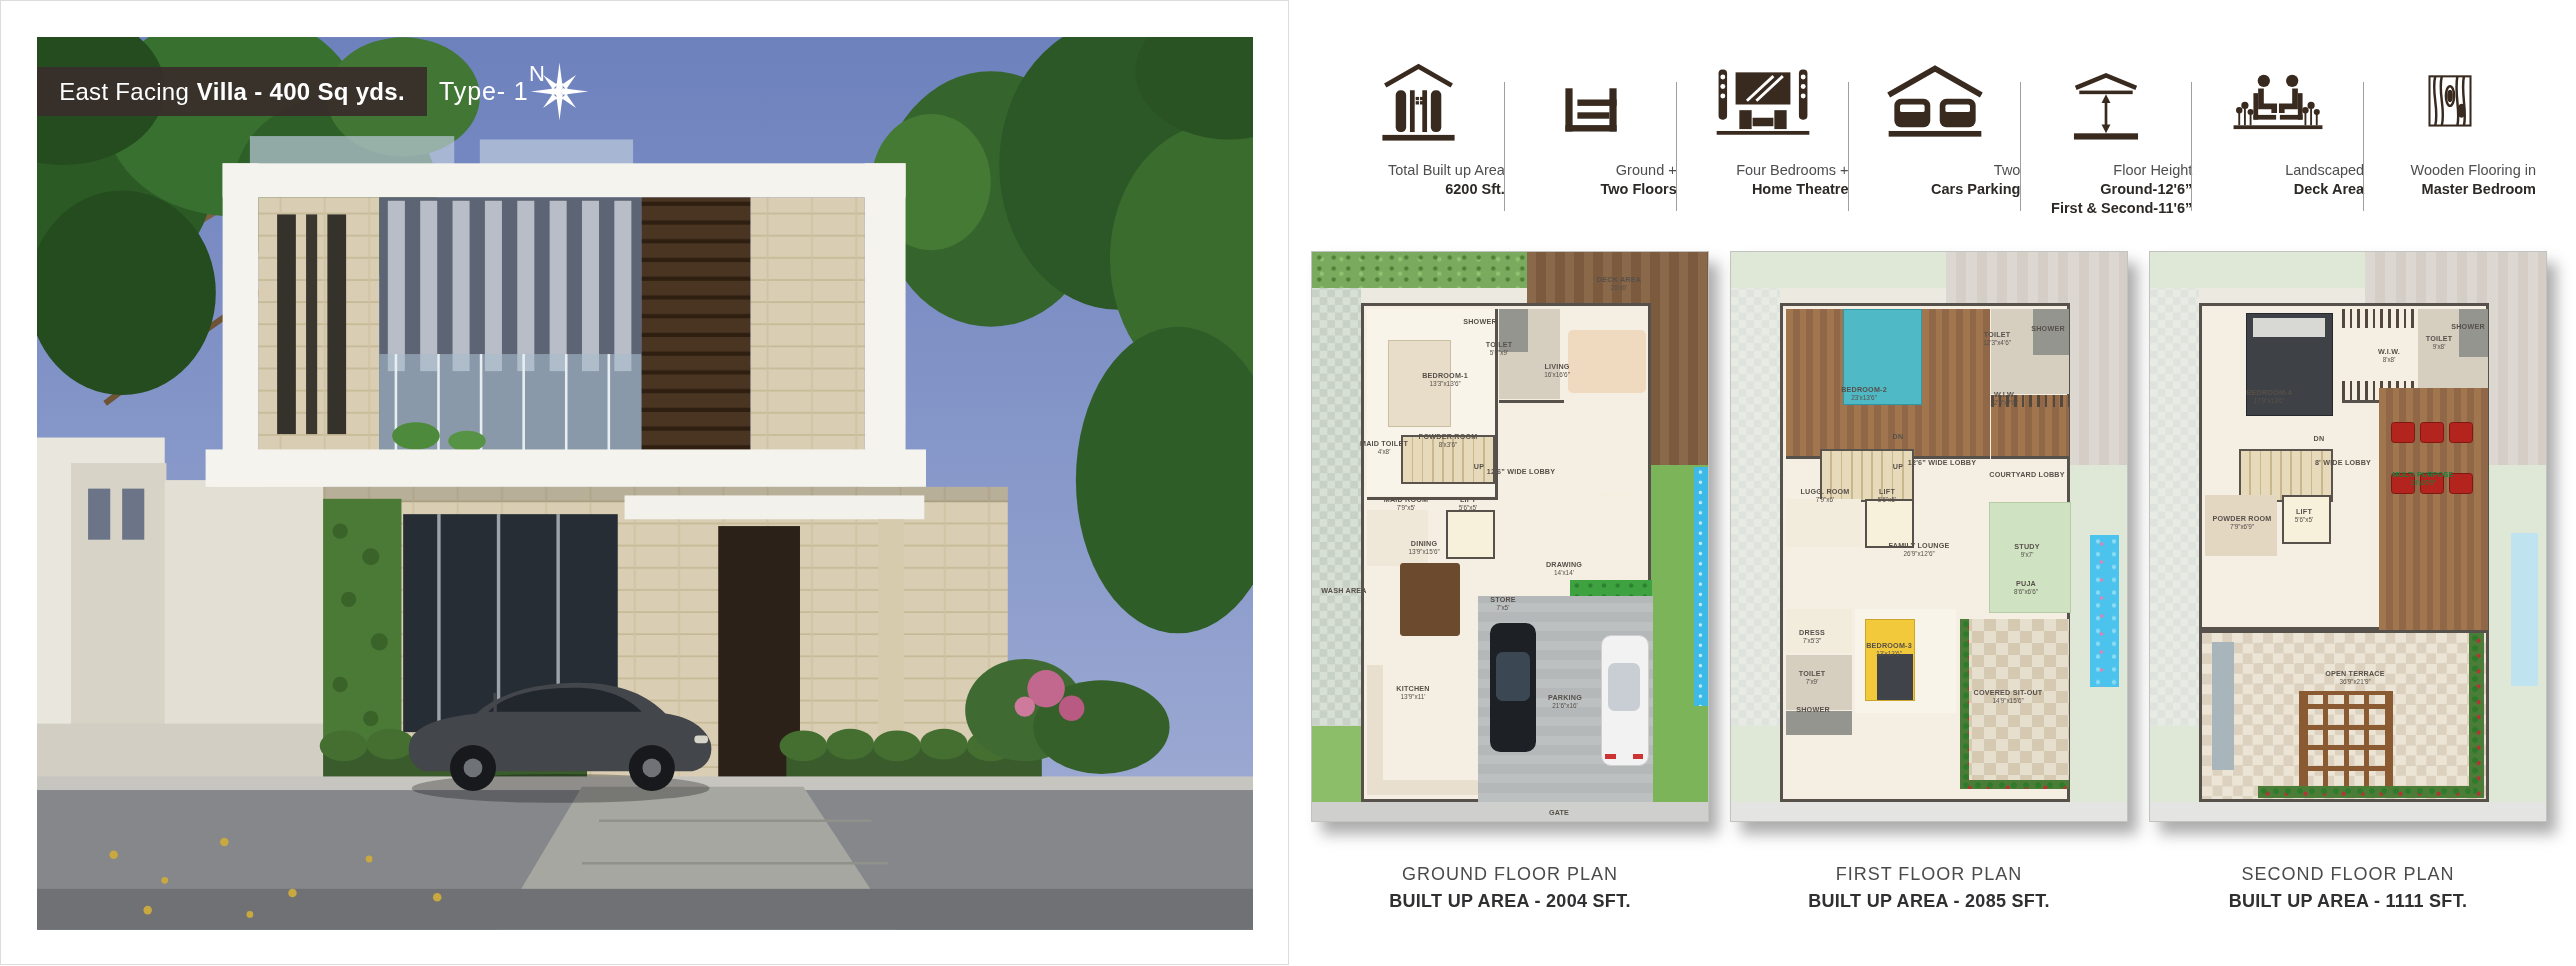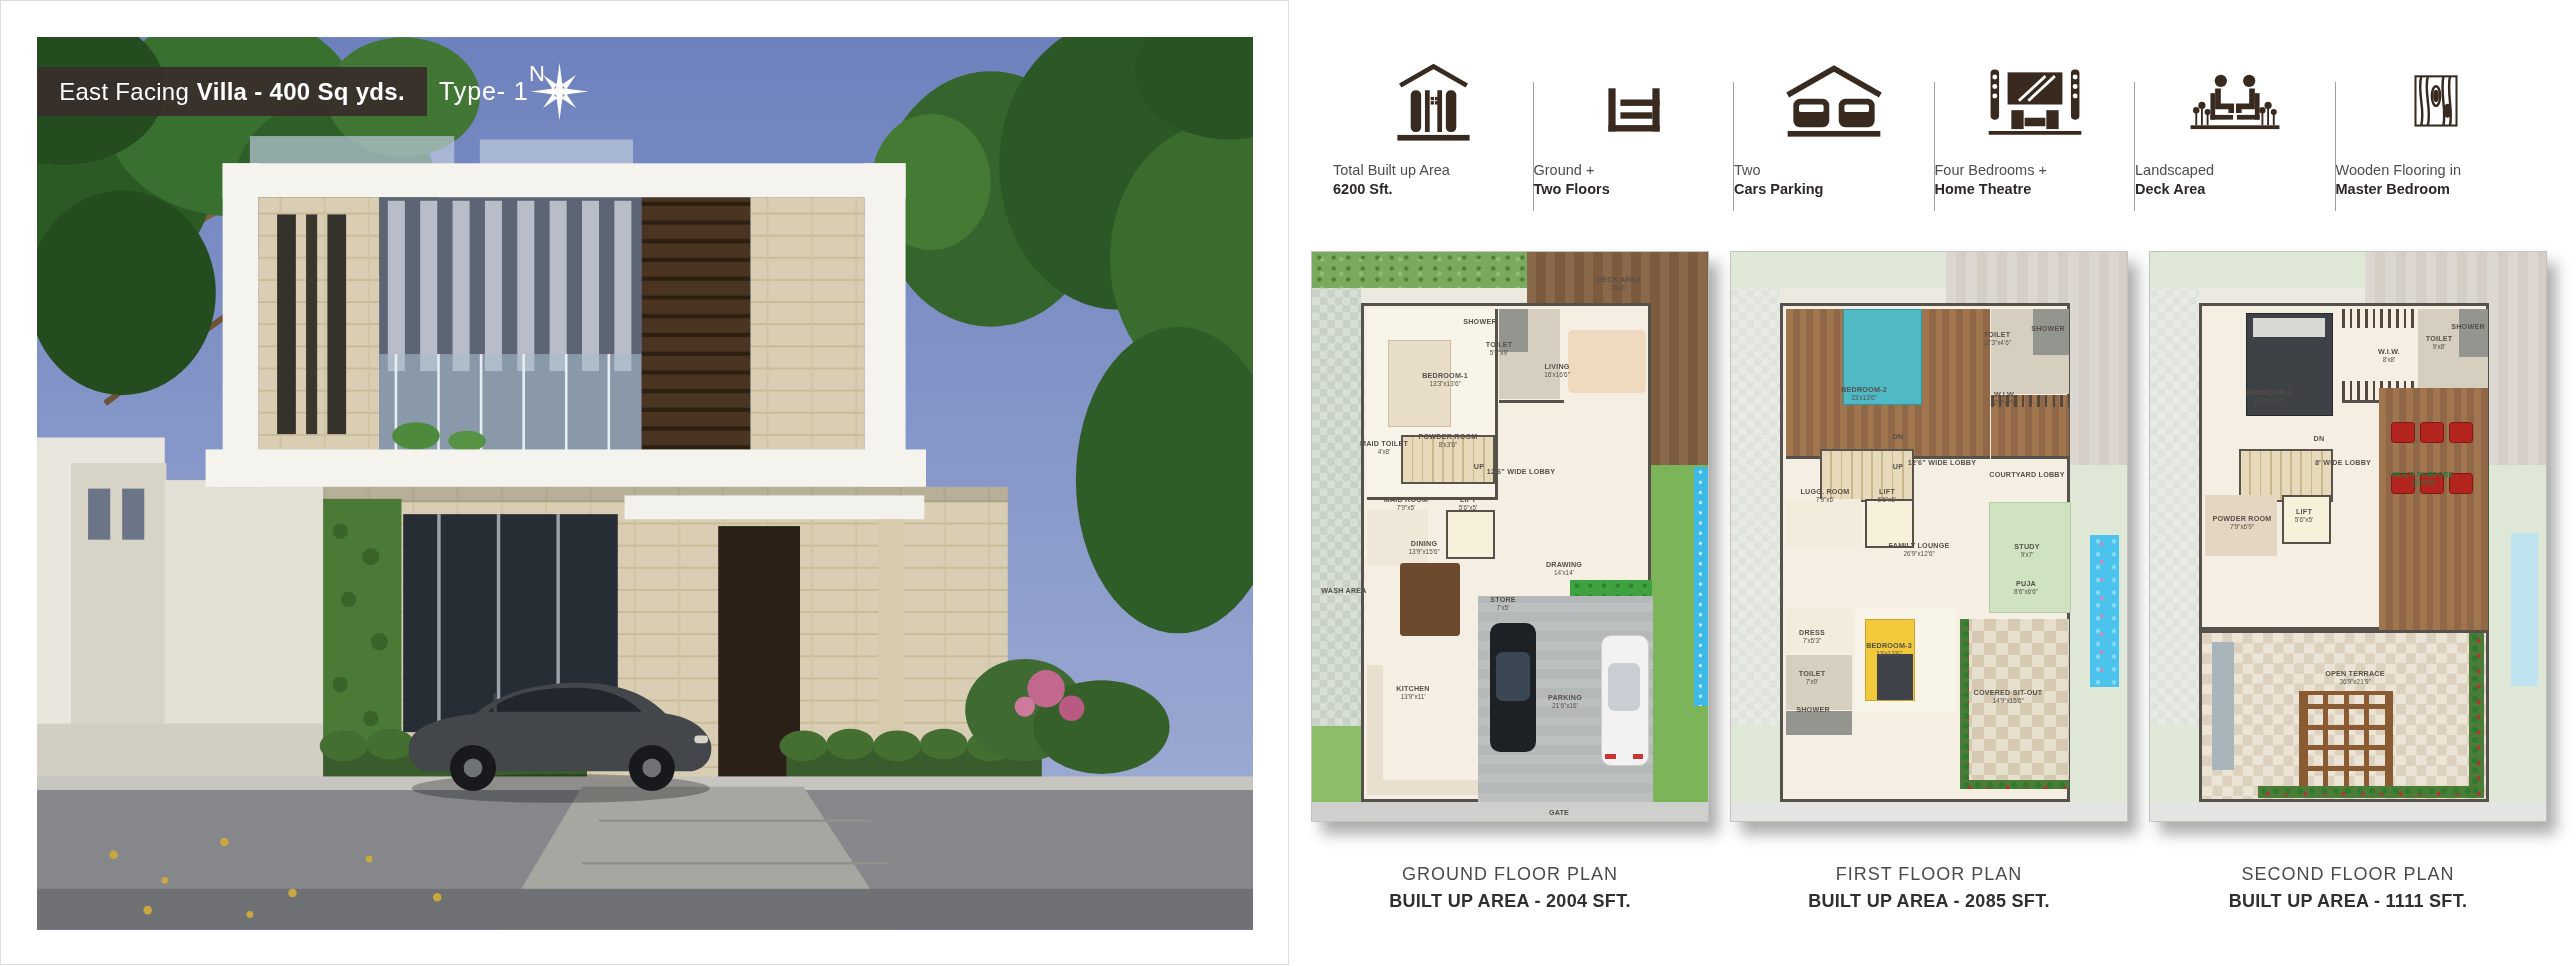--- a/index.html
+++ b/index.html
@@ -18,21 +18,21 @@
          justify-content:center;box-sizing:border-box}
   .badge-text{font-size:24px;color:#fff;letter-spacing:0.3px;white-space:nowrap}
   .badge-bold{font-weight:700;margin-left:7.7px}
   .type-label{position:absolute;left:402px;top:30px;height:49px;display:flex;
               align-items:center;font-size:25px;color:#fff;letter-spacing:0.9px}
   .compass{position:absolute;left:492px;top:24px;display:flex;align-items:center;gap:4.3px}
   .compass .nlab{color:#fff;font-size:22px}
 
   
   .features{position:absolute;left:1333px;top:48px;width:1203px;height:172px;display:flex}
-  .feature{flex:1;position:relative;text-align:left}
+  .feature{flex:1;position:relative;text-align:right}
   .feature:not(:last-child)::after{content:"";position:absolute;right:0;top:34px;
       height:129px;width:0.9px;background:#9f9f9f}
   .f-icon{height:104px;display:flex;align-items:flex-end;justify-content:center}
   .f-cap{margin-top:9.4px;font-size:14.5px;line-height:1.3;color:#4e4e50}
   .f-cap .b{font-weight:700;color:#2d2926}
 
   
   .plan{position:absolute;top:251px;width:398px;height:571px;background:#ece9e0;
         border:0.9px solid #c2c2be;box-shadow:10.2px 12px 13.6px rgba(70,70,70,.45);
         overflow:hidden;box-sizing:border-box}
@@ -283,55 +283,72 @@
       </svg>
     </div>
     <div class="f-cap">
         <div>Ground +</div>
         <div class="b">Two Floors</div>
       </div>
   </div>
   <div class="feature">
     <div class="f-icon">
       <svg width="104" height="95" viewBox="0 0 110 100" fill="#392a1f">
-        <path d="M6 40 L55 12 L104 40" stroke="#392a1f" stroke-width="6" fill="none"></path>
-        <rect x="12" y="44" width="38" height="30" rx="7"></rect>
-        <rect x="18" y="50" width="26" height="8" fill="#fff" rx="2"></rect>
-        <rect x="60" y="44" width="38" height="30" rx="7"></rect>
-        <rect x="66" y="50" width="26" height="8" fill="#fff" rx="2"></rect>
-        <rect x="6" y="78" width="98" height="6"></rect>
-      </svg>
-    </div>
-    <div class="f-cap">
-        <div>Two</div>
-        <div class="b">Cars Parking</div>
-      </div>
-  </div>
-  <div class="feature">
-    <div class="f-icon">
-      <svg width="104" height="95" viewBox="0 0 110 100" fill="#392a1f">
         <rect x="26" y="16" width="58" height="34"></rect>
         <path d="M38 46 L66 20 M48 46 L76 20" stroke="#fff" stroke-width="3"></path>
         <rect x="8" y="13" width="9" height="53" rx="4"></rect>
         <circle cx="12.5" cy="21" r="2.6" fill="#fff"></circle>
           <circle cx="12.5" cy="31" r="2.6" fill="#fff"></circle>
           <circle cx="12.5" cy="41" r="2.6" fill="#fff"></circle>
         <rect x="93" y="13" width="9" height="53" rx="4"></rect>
         <circle cx="97.5" cy="21" r="2.6" fill="#fff"></circle>
           <circle cx="97.5" cy="31" r="2.6" fill="#fff"></circle>
           <circle cx="97.5" cy="41" r="2.6" fill="#fff"></circle>
         <rect x="30" y="56" width="13" height="20"></rect>
         <rect x="67" y="56" width="13" height="20"></rect>
         <rect x="44" y="64" width="22" height="9"></rect>
         <rect x="6" y="78" width="98" height="4"></rect>
       </svg>
     </div>
     <div class="f-cap">
         <div>Four Bedrooms +</div>
         <div class="b">Home Theatre</div>
+      </div>
+  </div>
+  <div class="feature">
+    <div class="f-icon">
+      <svg width="104" height="95" viewBox="0 0 110 100" fill="#392a1f">
+        <path d="M6 40 L55 12 L104 40" stroke="#392a1f" stroke-width="6" fill="none"></path>
+        <rect x="12" y="44" width="38" height="30" rx="7"></rect>
+        <rect x="18" y="50" width="26" height="8" fill="#fff" rx="2"></rect>
+        <rect x="60" y="44" width="38" height="30" rx="7"></rect>
+        <rect x="66" y="50" width="26" height="8" fill="#fff" rx="2"></rect>
+        <rect x="6" y="78" width="98" height="6"></rect>
+      </svg>
+    </div>
+    <div class="f-cap">
+        <div>Two</div>
+        <div class="b">Cars Parking</div>
+      </div>
+  </div>
+  <div class="feature">
+    <div class="f-icon">
+      <svg width="90" height="89" viewBox="0 0 100 100" fill="#392a1f">
+        <path d="M16 28 L50 14 L84 28" stroke="#392a1f" stroke-width="5" fill="none"></path>
+        <rect x="20" y="31" width="60" height="4"></rect>
+        <rect x="48.5" y="42" width="3" height="30"></rect>
+        <path d="M50 35 L45 45 L55 45 Z"></path>
+        <path d="M50 79 L45 69 L55 69 Z"></path>
+        <rect x="14" y="79" width="72" height="7"></rect>
+      </svg>
+    </div>
+    <div class="f-cap">
+        <div>Floor Height</div>
+        <div class="b">Ground-12'6”</div>
+        <div class="b">First &amp; Second-11'6”</div>
       </div>
   </div>
   <div class="feature">
     <div class="f-icon">
       <svg width="104" height="95" viewBox="0 0 110 100" fill="#392a1f">
         <circle cx="40" cy="25" r="6.5"></circle>
         <path d="M37 33 L37 52 L51 52 L51 59" stroke="#392a1f" stroke-width="6" fill="none"></path>
         <rect x="29" y="38" width="5" height="28"></rect>
         <rect x="29" y="61" width="24" height="5"></rect>
         <circle cx="70" cy="25" r="6.5"></circle>

